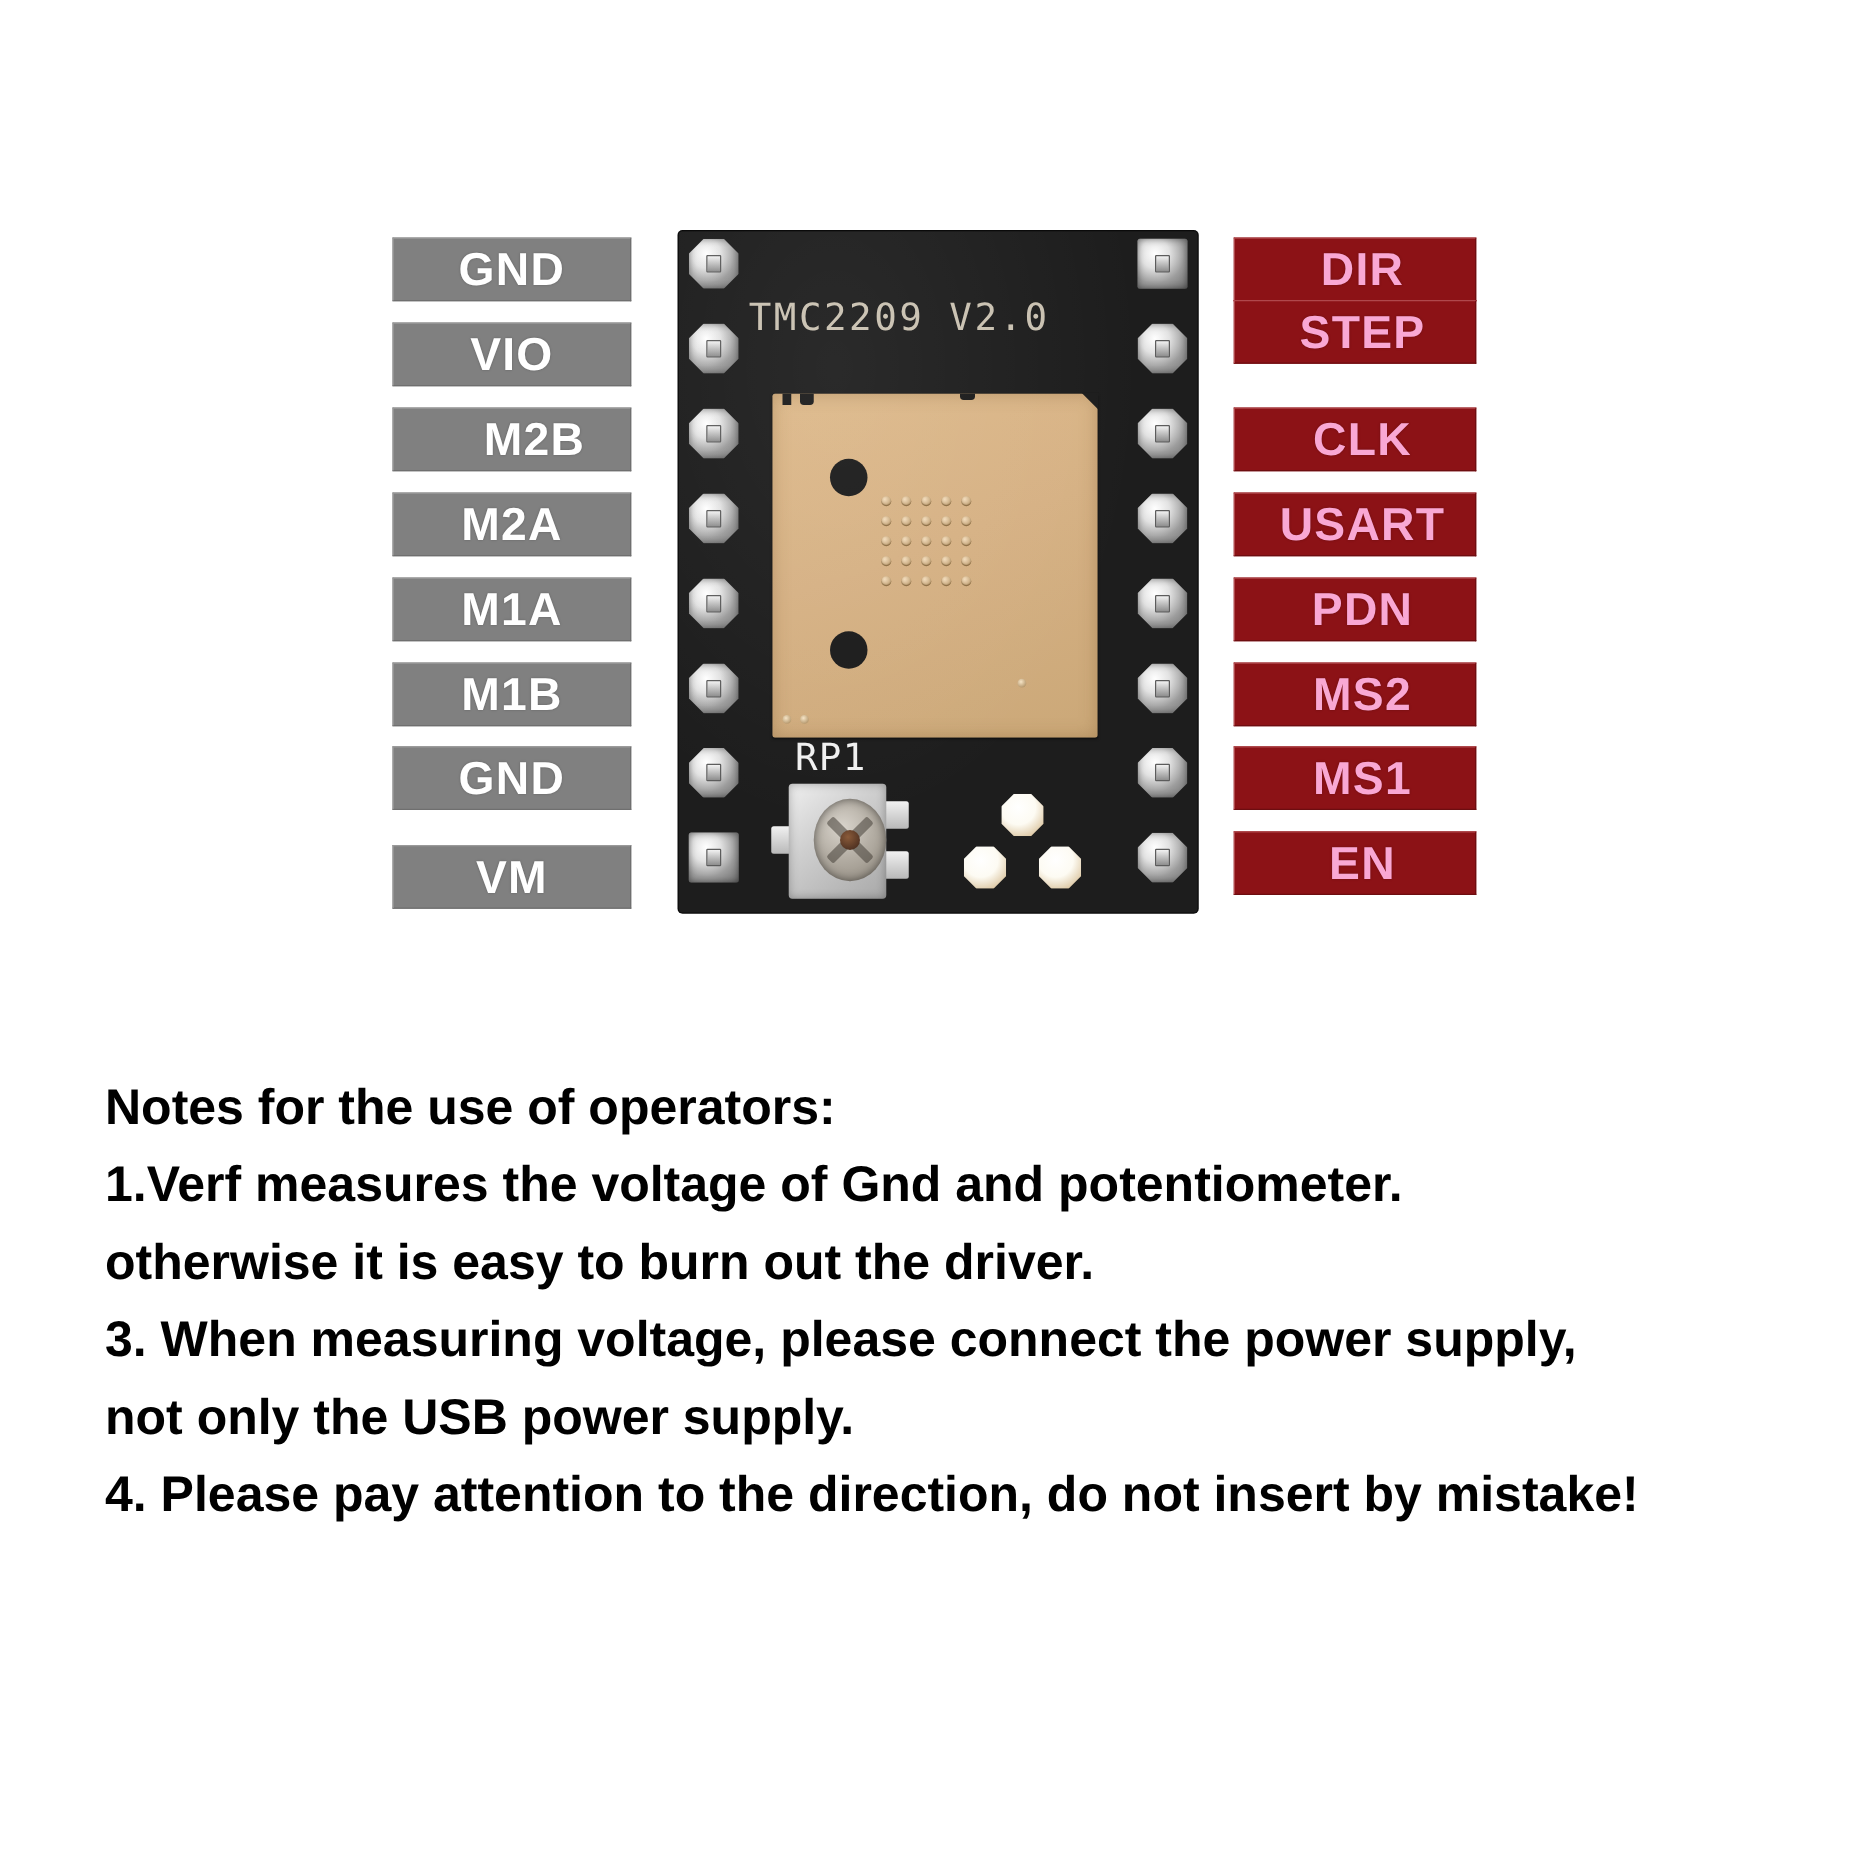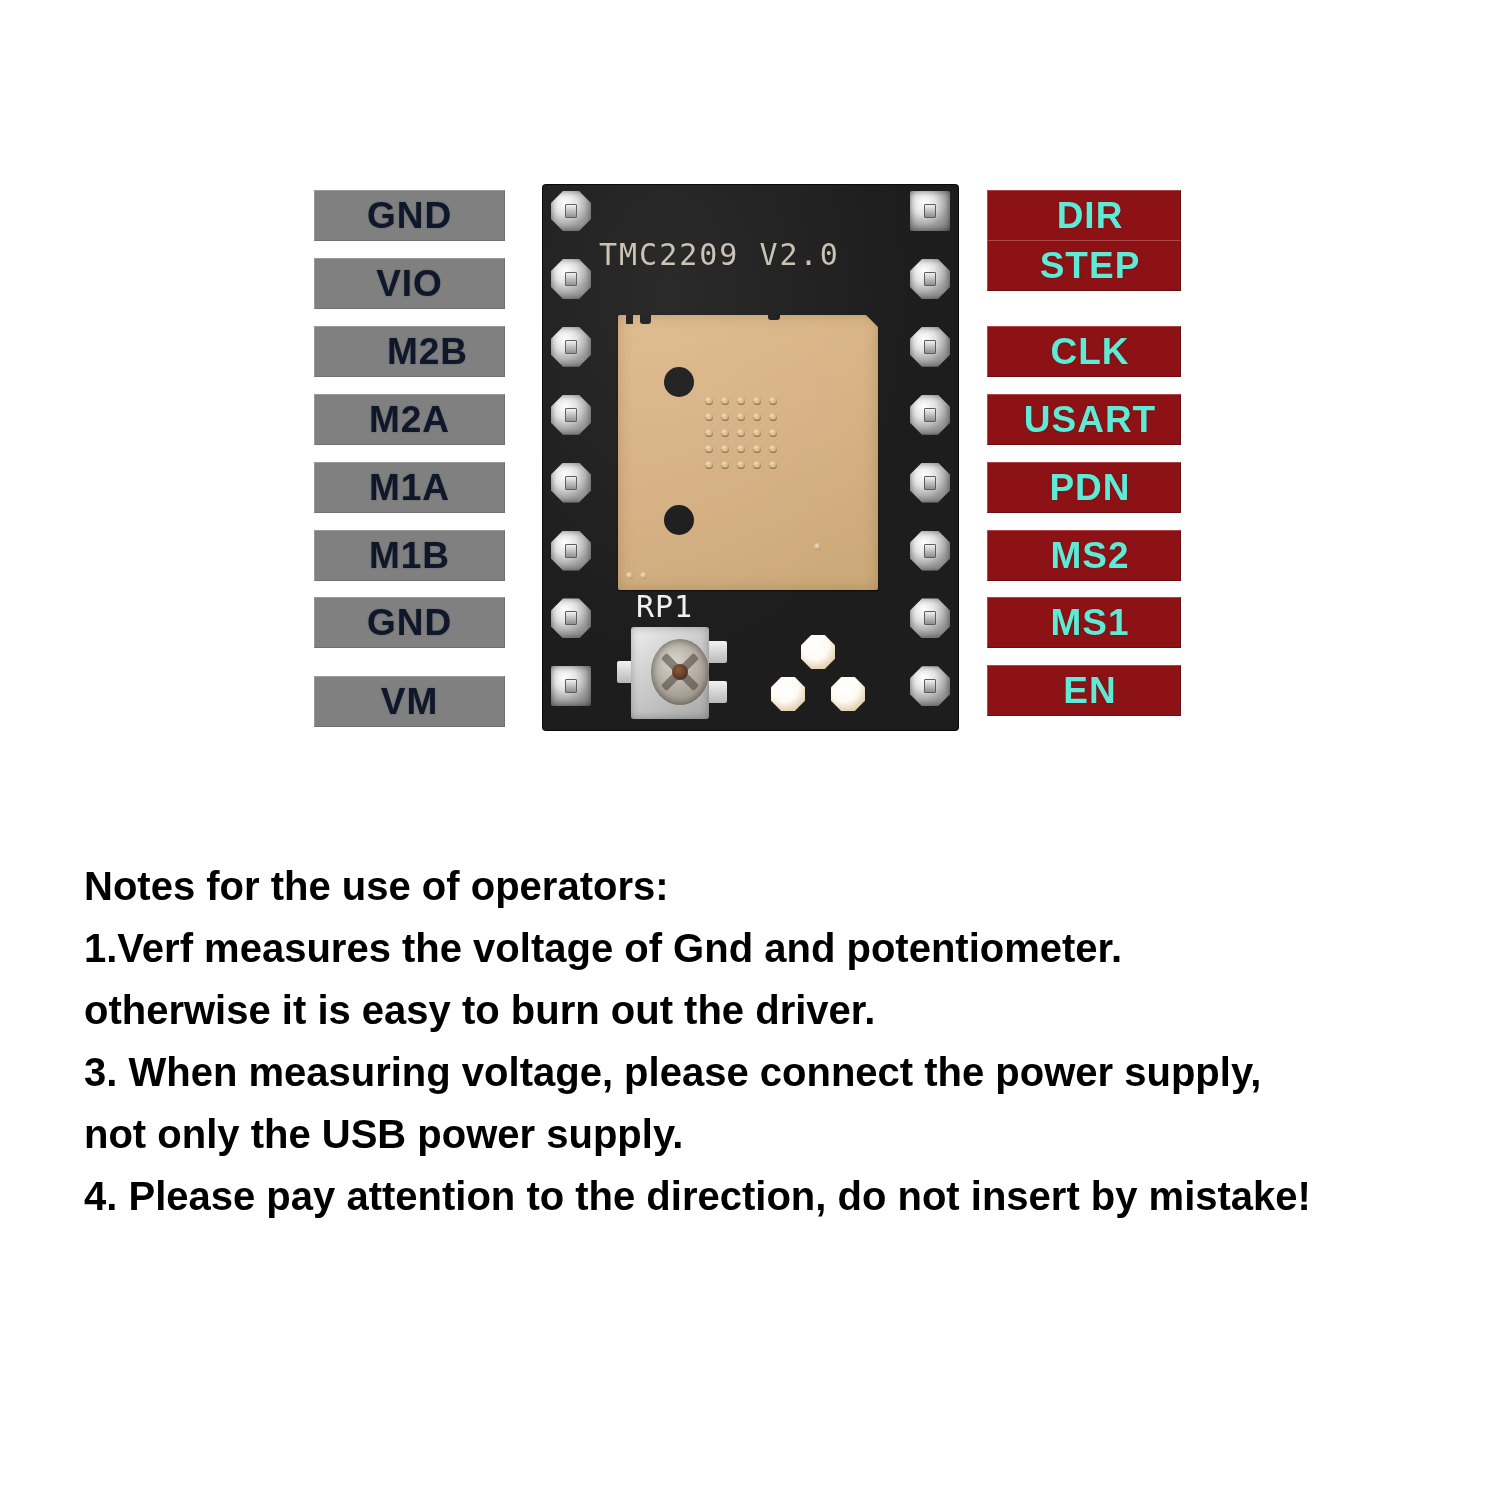--- a/index.html
+++ b/index.html
@@ -34,41 +34,41 @@
 
   .pin-label {
     position: absolute;
     left: 0;
     width: 100%;
     height: 51px;
     box-sizing: border-box;
     display: flex;
     align-items: center;
     justify-content: center;
-    color: #0f172a;
+    color: #ffffff;
     font-weight: bold;
     font-size: 37px;
     letter-spacing: 1px;
     line-height: 1;
     text-shadow: 0 0 2px rgba(0,0,0,0.25);
   }
   .pin-label.gray {
     background: #808080;
     border-top: 1px solid #9a9a9a;
     border-left: 1px solid #9a9a9a;
     border-right: 1px solid #6f6f6f;
     border-bottom: 1px solid #6f6f6f;
   }
   .pin-label.red {
     background: #8c1216;
     border-top: 1px solid #b0484c;
     border-left: 1px solid #b0484c;
     border-right: 1px solid #6d0d10;
     border-bottom: 1px solid #6d0d10;
-    color: #5eead4;
+    color: #f9a8d4;
     padding-left: 12px;
   }
 
   
   #pcb-board {
     position: absolute;
     left: 543px;
     top: 185px;
     width: 415px;
     height: 545px;

